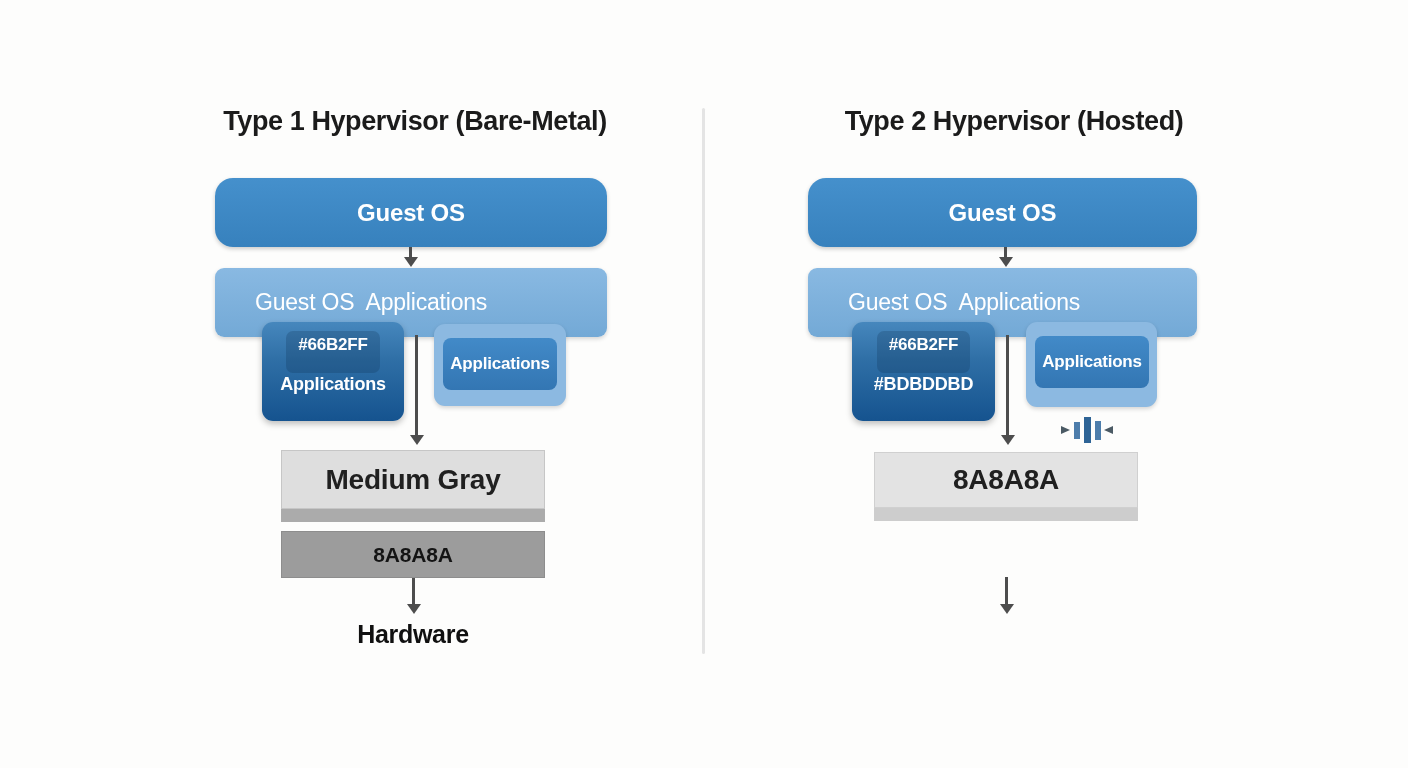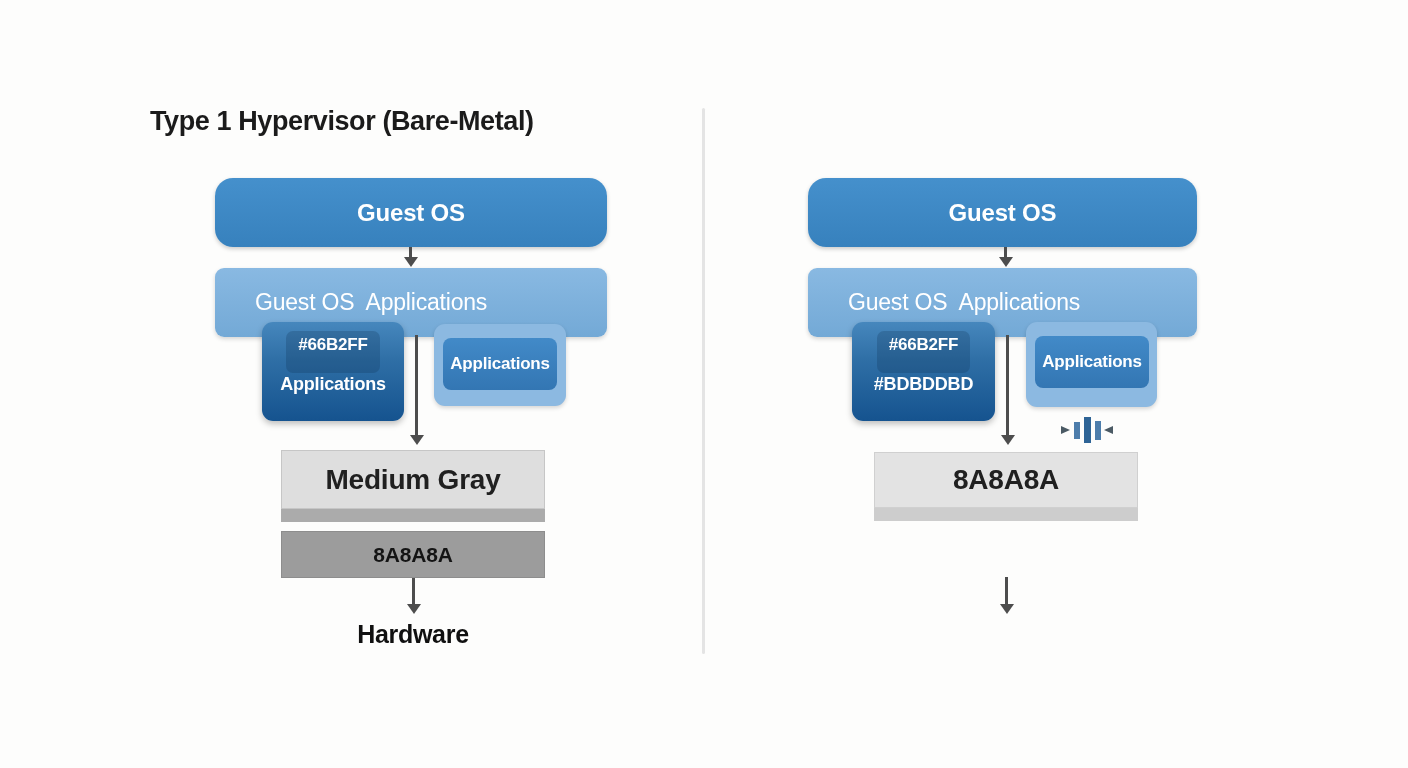--- a/index.html
+++ b/index.html
@@ -15,21 +15,21 @@
     position:absolute; left:702px; top:108px; width:3px; height:546px;
     background:#e4e4e4; border-radius:2px;
   }
 
   .panel { position:absolute; top:0; width:704px; height:768px; }
   .p1 { left:0; }
   .p2 { left:704px; }
 
   .title {
     position:absolute; top:106px; font-size:27px; font-weight:bold;
-    color:#1b1b1b; letter-spacing:-0.4px; text-align:left;
+    color:#1b1b1b; letter-spacing:-0.4px; text-align:center;
   }
   .p1 .title { left:150px; width:530px; }
   .p2 .title { left:45px;  width:530px; }
 
   .box-blue {
     position:absolute;
     background:linear-gradient(180deg,#4590cc,#3781bd);
     border-radius:18px; color:#fff; font-weight:bold;
     display:flex; align-items:center; justify-content:center;
     box-shadow:0 2px 4px rgba(0,0,0,0.20);
@@ -168,20 +168,21 @@
     <div class="graybottom">
       <span>8A8A8A</span>
     </div>
 
     <div class="varrow a-bot"></div>
 
     <div class="bottomlabel">Hardware</div>
   </section>
 
   <section class="panel p2">
+    <h2 class="title">Type 2 Hypervisor (Hosted)</h2>
 
     <div class="box-blue guest">
       <span>Guest OS</span>
     </div>
 
     <div class="varrow a-top"></div>
 
     <div class="appsbar">
       <span>Guest OS  Applications</span>
     </div>

